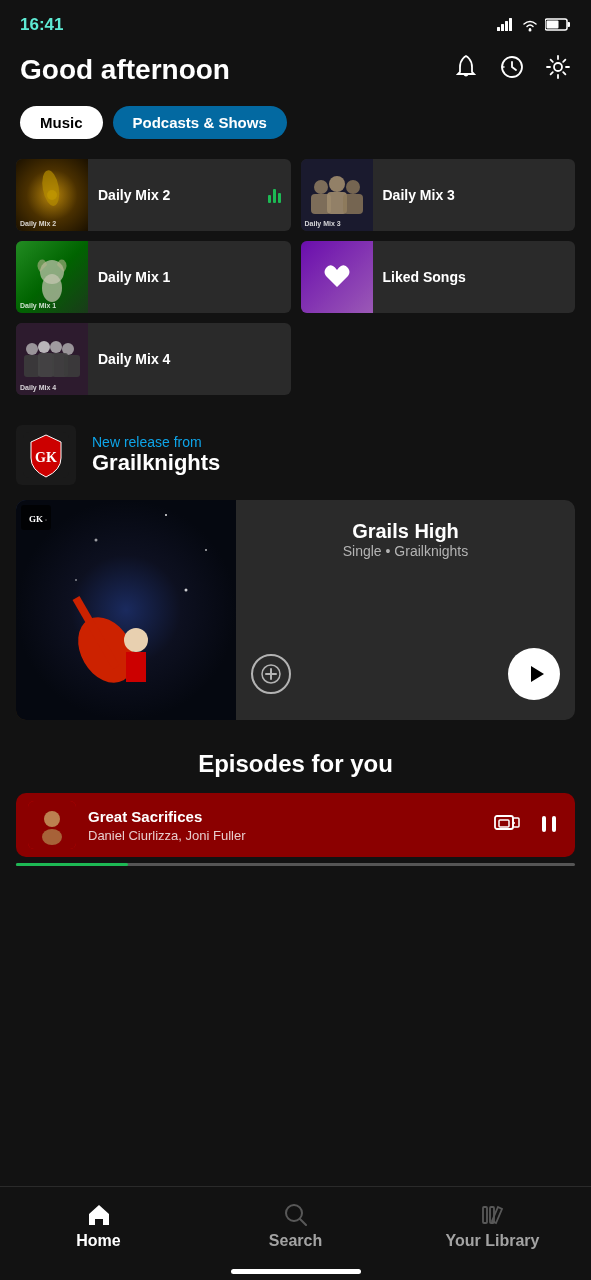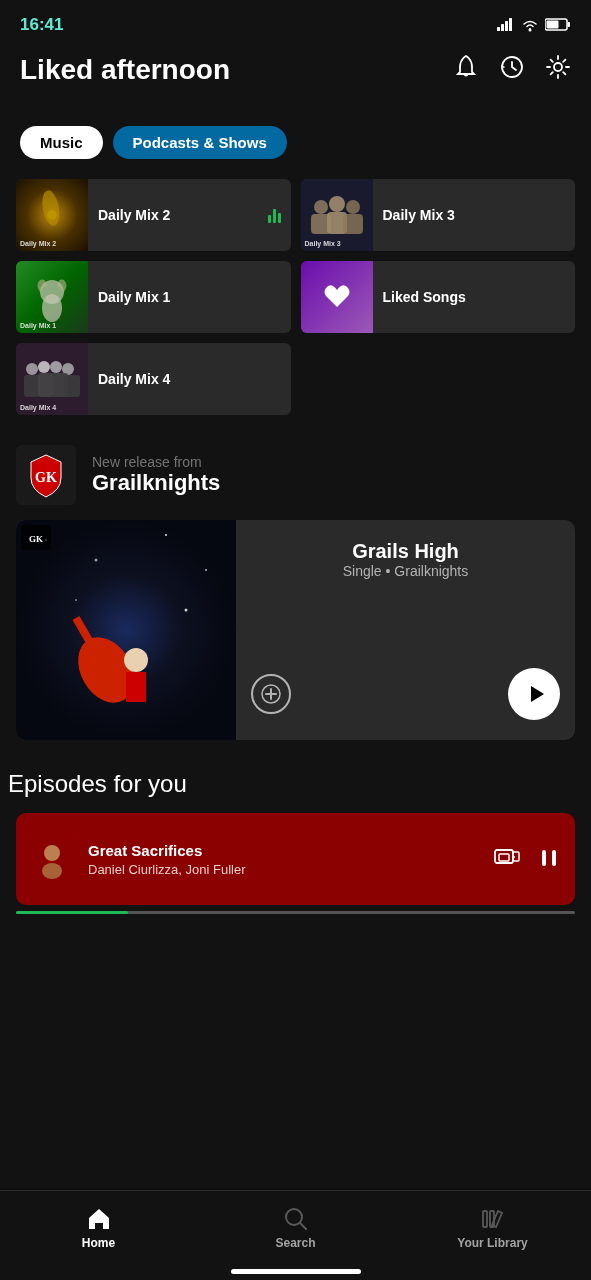--- a/index.html
+++ b/index.html
@@ -64,21 +64,20 @@
       padding: 0 20px 20px;
       gap: 10px;
     }
     .filter-tab {
       padding: 8px 20px;
       border-radius: 20px;
       font-size: 15px;
       font-weight: 600;
       cursor: pointer;
       border: none;
-      margin-top: 20px;
     }
     .filter-tab.active {
       background: #fff;
       color: #000;
     }
     .filter-tab.inactive {
       background: #0369a1;
       color: #fff;
     }
 
@@ -197,21 +196,21 @@
       height: 60px;
       border-radius: 6px;
       background: #1a1a1a;
       display: flex;
       align-items: center;
       justify-content: center;
       flex-shrink: 0;
     }
     .new-release-text .subtitle {
       font-size: 14px;
-      color: #737373;
+      color: #0ea5e9;
     }
     .new-release-text .artist-name {
       font-size: 22px;
       font-weight: 800;
     }
 
     
     .release-card {
       margin: 0 16px 20px;
       background: #2a2a2a;
@@ -274,32 +273,33 @@
       align-items: center;
       justify-content: center;
     }
     .play-btn svg {
       margin-left: 3px;
     }
 
     
     .section-title {
       font-size: 24px;
-      font-weight: 400;
+      font-weight: 700;
       padding: 10px 8px 15px;
+      text-align: center;
     }
     .episode-card {
       margin: 0 16px;
       background: #8b0000;
       border-radius: 10px;
       display: flex;
       align-items: center;
       padding: 12px;
       gap: 12px;
-      height: 92px;
+      height: 64px;
     }
     .episode-art {
       width: 48px;
       height: 48px;
       border-radius: 6px;
       background: #cc0000;
       flex-shrink: 0;
       display: flex;
       align-items: center;
       justify-content: center;
@@ -362,21 +362,21 @@
     .nav-item.active .nav-label {
       color: #fff;
     }
     .nav-item:not(.active) .nav-label {
       color: #a3a3a3;
     }
     .nav-item:not(.active) svg {
       opacity: 0.6;
     }
     .nav-label {
-      font-size: 12px;
+      font-size: 16px;
       font-weight: 600;
     }
     .home-indicator {
       position: fixed;
       bottom: 6px;
       left: 50%;
       transform: translateX(-50%);
       width: 130px;
       height: 5px;
       background: #fff;
@@ -419,21 +419,21 @@
 
     <svg width="26" height="13" viewBox="0 0 26 13">
       <rect x="0" y="1" width="22" height="11" rx="2" stroke="white" stroke-width="1.5" fill="none"></rect>
       <rect x="22.5" y="4" width="2.5" height="5" rx="1" fill="white"></rect>
       <rect x="1.5" y="2.5" width="12" height="8" rx="1" fill="white"></rect>
     </svg>
   </div>
 </div>
 
 <div class="header">
-  <h1 class="greeting">Liked afternoon</h1>
+  <h1 class="greeting">Good afternoon</h1>
   <div class="header-icons">
     <button class="header-icon-btn">
       <svg width="26" height="26" viewBox="0 0 26 26" fill="none">
         <path d="M13 2 C13 2 7 5 7 13 L7 18 L5 20 L21 20 L19 18 L19 13 C19 5 13 2 13 2Z" stroke="white" stroke-width="1.8" fill="none"></path>
         <path d="M11 20 Q13 23 15 20" stroke="white" stroke-width="1.8" fill="none" stroke-linecap="round"></path>
       </svg>
     </button>
     <button class="header-icon-btn">
       <svg width="26" height="26" viewBox="0 0 26 26" fill="none">
         <circle cx="13" cy="13" r="10" stroke="white" stroke-width="1.8"></circle>

